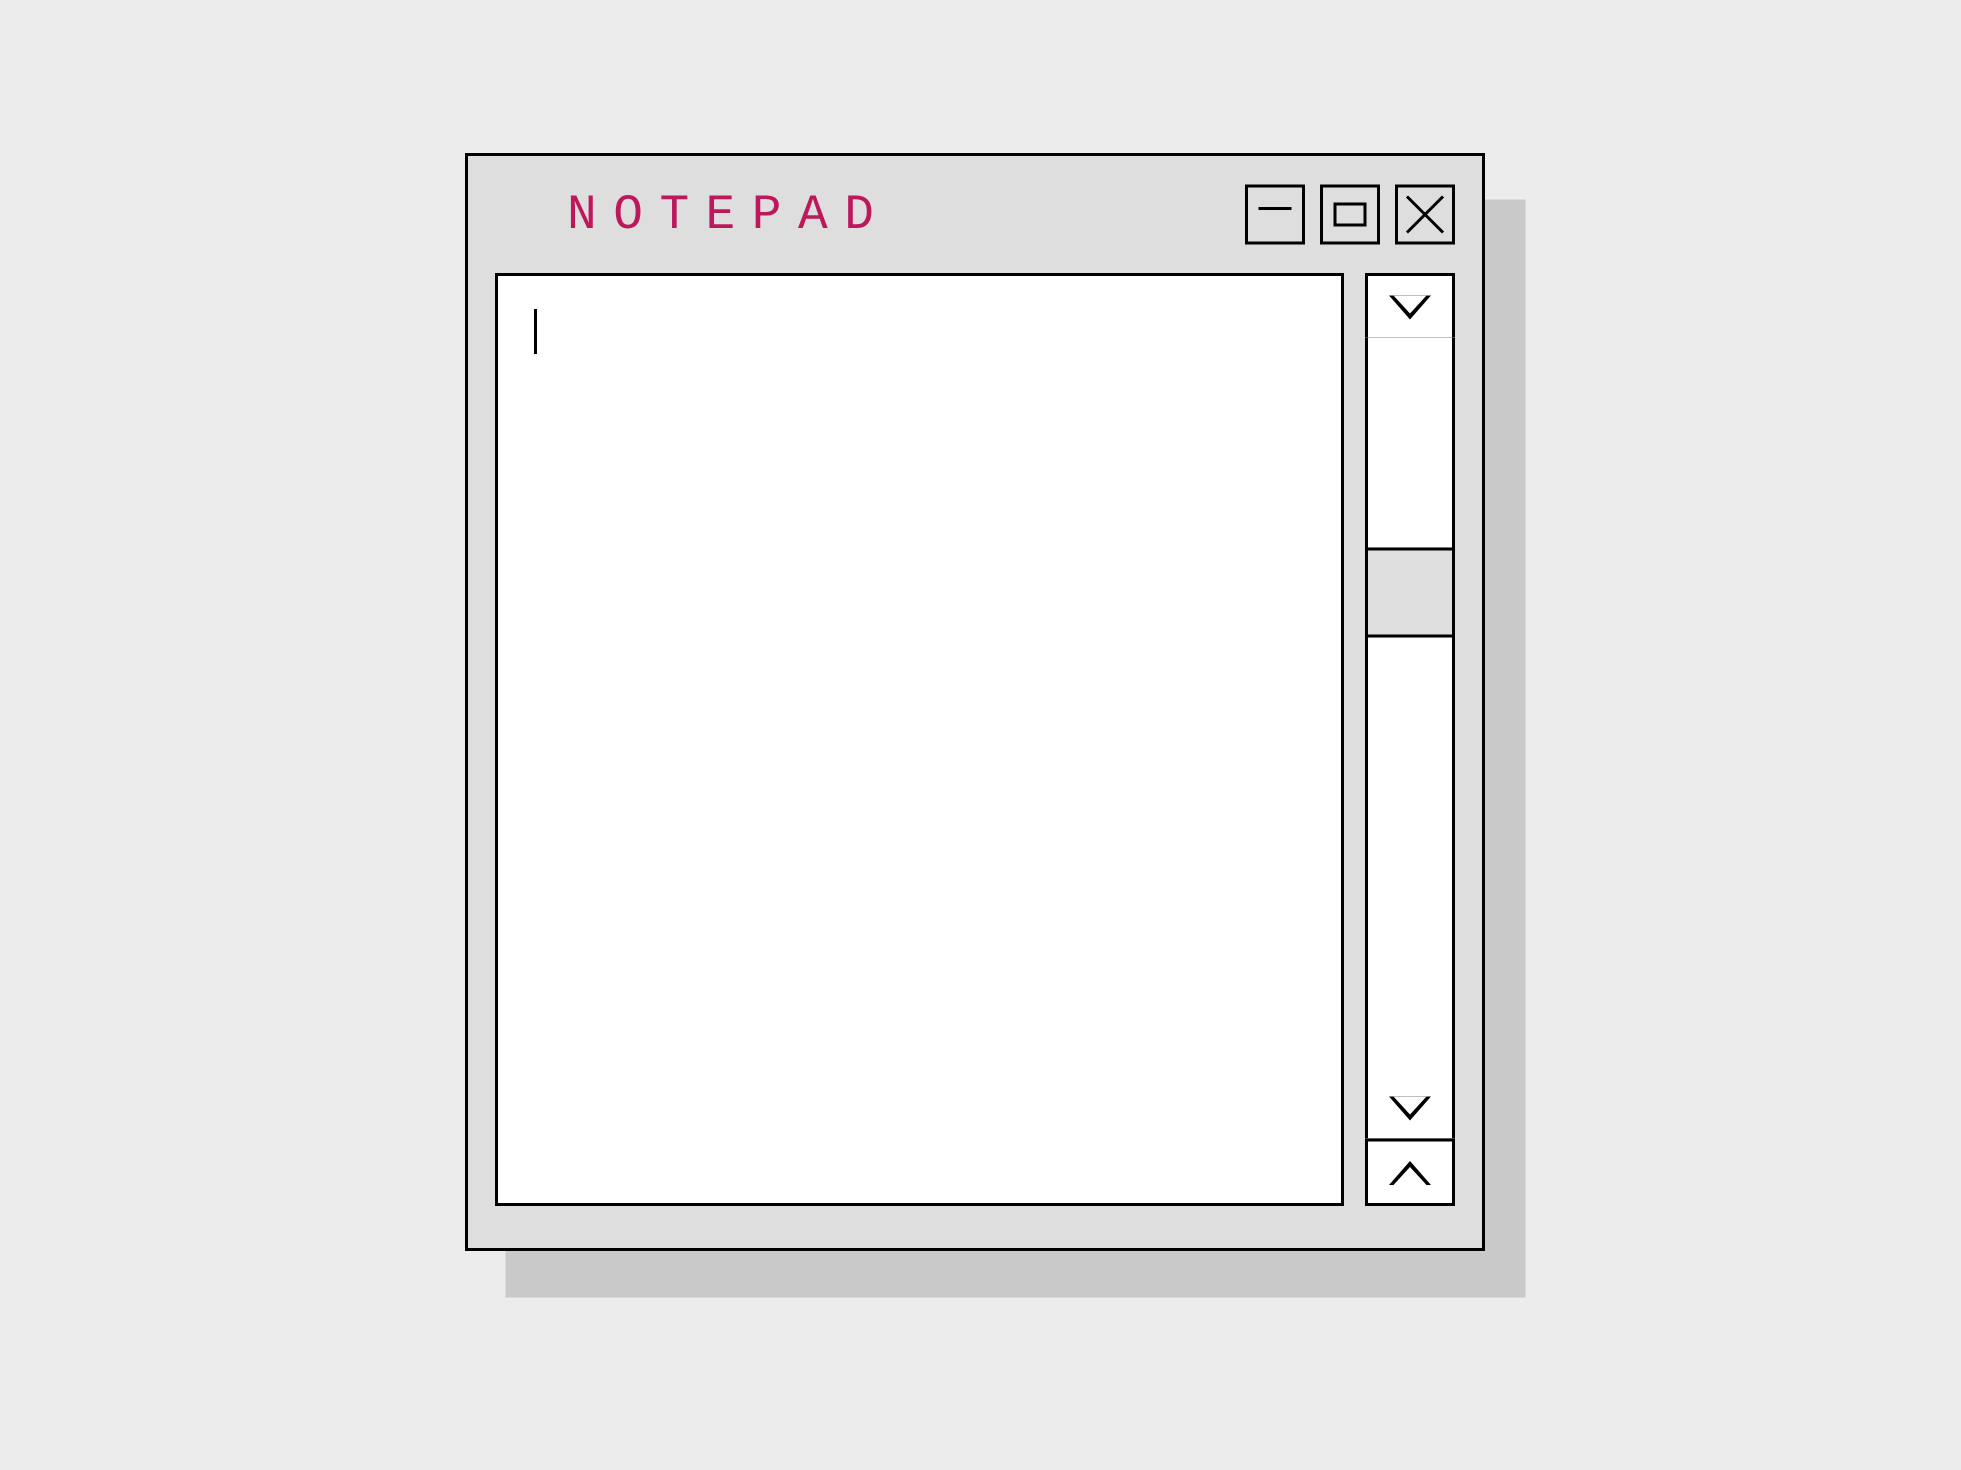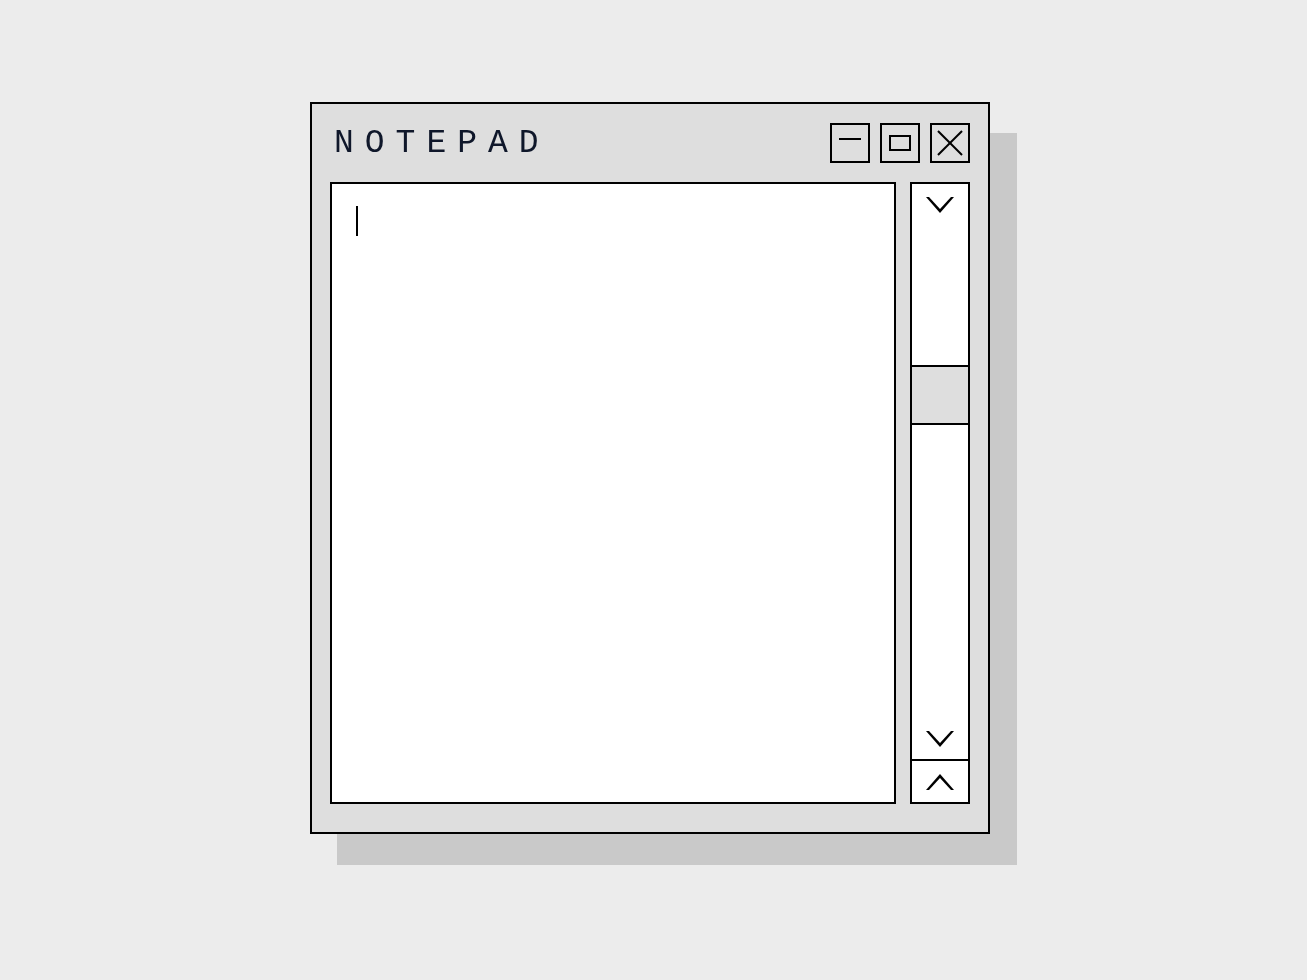--- a/index.html
+++ b/index.html
@@ -31,22 +31,23 @@
       left: 0; top: 0; right: 0;
       height: 78px;
       display: flex;
       align-items: center;
       justify-content: space-between;
       padding: 0 18px 0 22px;
     }
     .title {
       font-size: 33px;
       letter-spacing: 11px;
-      color: #0f172a;
+      color: #be185d;
       font-weight: 400;
+      margin-left: 44px;
     }
     .winbuttons {
       display: flex;
       gap: 10px;
     }
     .winbtn {
       width: 40px;
       height: 40px;
       border: 2px solid #000;
       background: #dedede;

